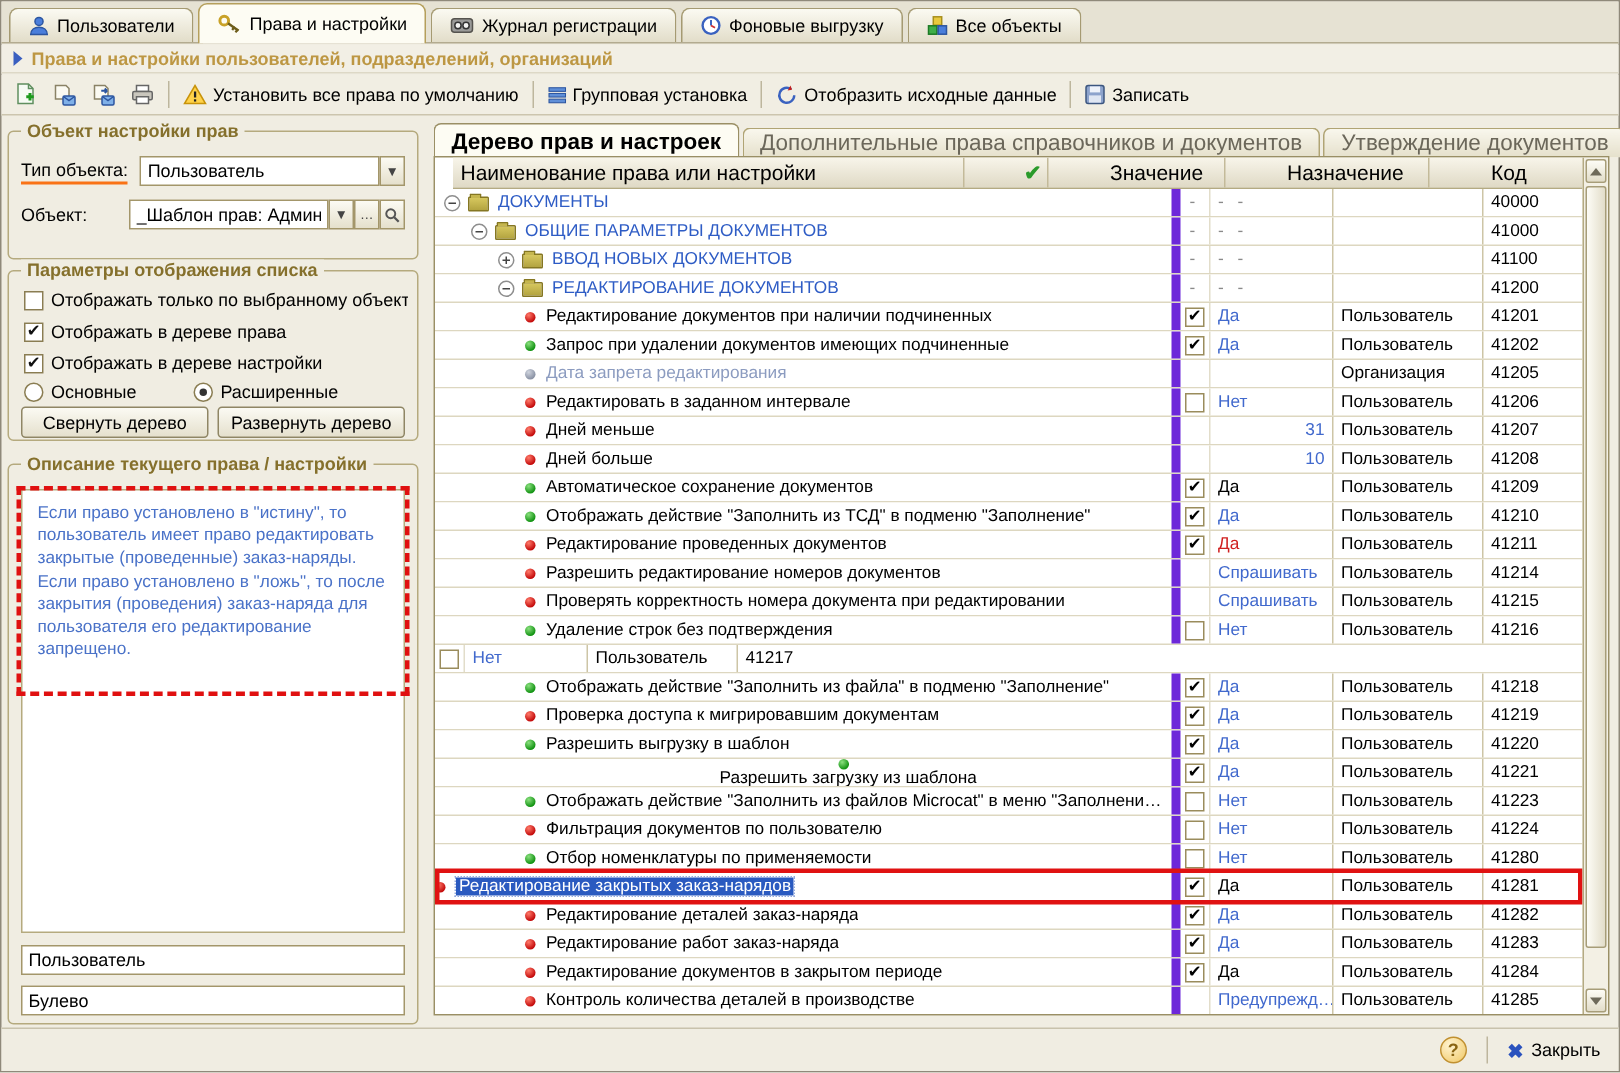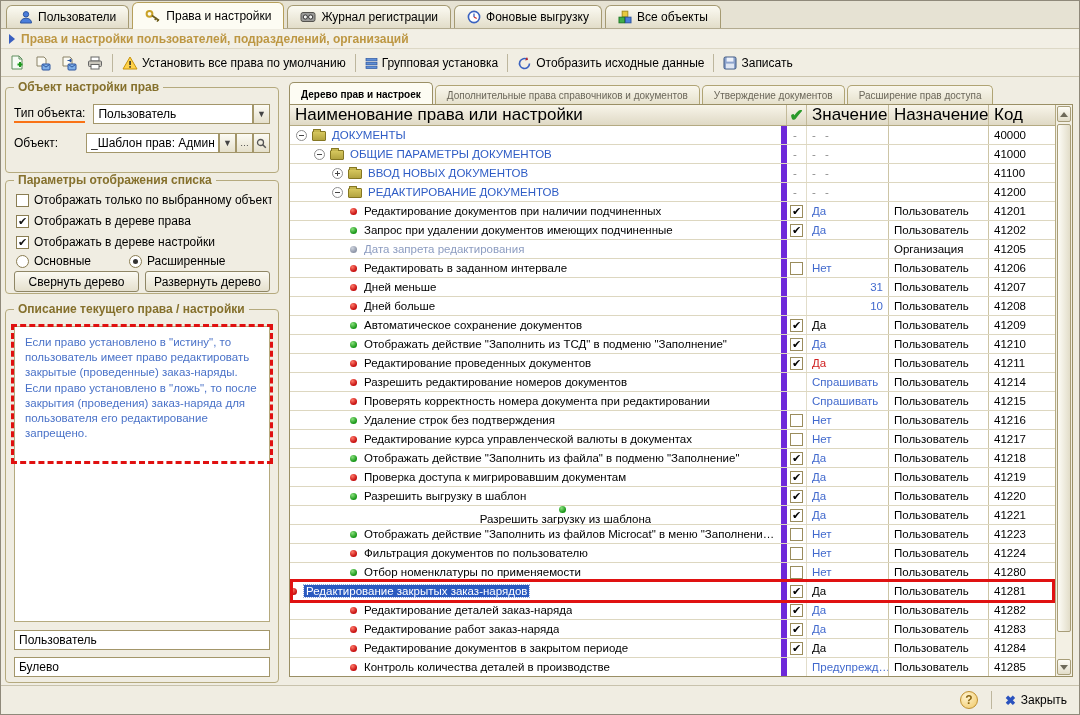--- a/index.html
+++ b/index.html
@@ -55,27 +55,27 @@
   .desc-box { position:absolute; left:8px; right:8px; top:16px; height:296px; border:1px solid #b5aa7e; background:#fff; }
   .desc-text { position:absolute; left:10px; right:10px; top:22px; color:#4a72c8; line-height:1.32;
                font-size:11.5px; white-space:pre-line; }
   .desc-red { position:absolute; left:5px; right:5px; top:14px; height:140px;
               border:3px dashed #e01010; z-index:2; pointer-events:none; }
 
   
   .rtabs { position:absolute; top:4px; left:288px; right:6px; height:24px; display:flex; align-items:flex-end; gap:2px; }
   .rtab { height:20px; padding:0 11px; border:1px solid #b0a474; border-bottom:none; border-radius:5px 5px 0 0;
           background:linear-gradient(#f9f7ed,#e5e0cb); color:#6b675a; display:flex; align-items:center;
-          font-size:10px; white-space:nowrap; cursor:default;}
+          font-size:15px; white-space:nowrap; cursor:default;}
   .rtab.active { height:24px; background:#fdfcf3; color:#000; font-weight:bold; margin-bottom:-1px; border-color:#9a8f65;}
 
   
   .table { position:absolute; top:27px; left:288px; right:6px; bottom:8px; border:1px solid #9a8f65; background:#fff; overflow:hidden; }
-  .thead { position:absolute; top:0; left:0; right:17px; height:21px; display:flex;
-           background:linear-gradient(#f8f5ea,#dfd9c5); border-bottom:1px solid #b4aa82; font-size:17px; }
+  .thead { position:absolute; top:0; left:12px; right:17px; height:21px; display:flex;
+           background:linear-gradient(#f8f5ea,#dfd9c5); border-bottom:1px solid #b4aa82; font-size:14px;gap:36px; }
   .thead > div { display:flex; align-items:center; padding:0 5px; border-right:1px solid #c3ba99; height:100%; overflow:hidden; white-space:nowrap;}
   .tbody { position:absolute; top:21px; left:0; right:17px; bottom:0; overflow:hidden; }
   .trow { height:19px; display:flex; border-bottom:1px solid #ddd7c0; font-size:11.5px; position:relative; background:#fff; }
   .c-name { flex:1 1 auto; display:flex; align-items:center; overflow:hidden; white-space:nowrap;
             border-right:6px solid #6d28d9; min-width:0;text-align:right;}
   .c-chk  { flex:0 0 20px; display:flex; align-items:center; justify-content:center; border-right:1px solid #e2ddca;}
   .c-val  { flex:0 0 82px; display:flex; align-items:center; padding:0 5px; border-right:1px solid #cdc5a6; overflow:hidden; white-space:nowrap;}
   .c-purp { flex:0 0 100px; display:flex; align-items:center; padding:0 5px; border-right:1px solid #cdc5a6; overflow:hidden; white-space:nowrap;}
   .c-code { flex:0 0 66px; display:flex; align-items:center; padding:0 5px; overflow:hidden; }
   .h-name { flex:1 1 auto;} .h-chk{ flex:0 0 20px; justify-content:center; padding:0 !important; color:#2a9a2a; font-weight:bold;}
@@ -559,24 +559,20 @@
             <div class="c-chk">
               <span class="cb" style="margin: 0px;"></span>
             </div>
             <div class="c-val">
               <span class="v-blue">Нет</span>
             </div>
             <div class="c-purp">Пользователь</div>
             <div class="c-code">41216</div>
           </div>
           <div class="trow">
-            <div class="c-name" style="padding-left: 60px;">
-              <span class="dot red"></span>
-              <span class="iname">Редактирование курса управленческой валюты в документах</span>
-            </div>
             <div class="c-chk">
               <span class="cb" style="margin: 0px;"></span>
             </div>
             <div class="c-val">
               <span class="v-blue">Нет</span>
             </div>
             <div class="c-purp">Пользователь</div>
             <div class="c-code">41217</div>
           </div>
           <div class="trow">

